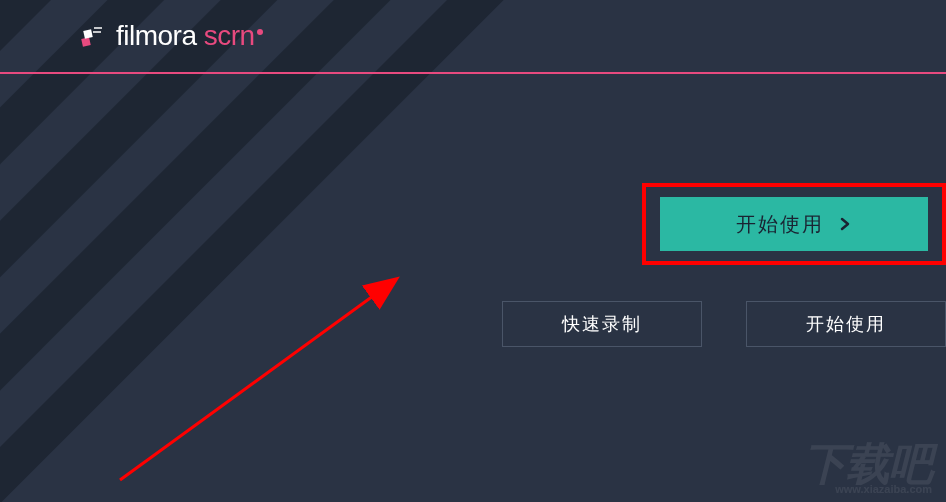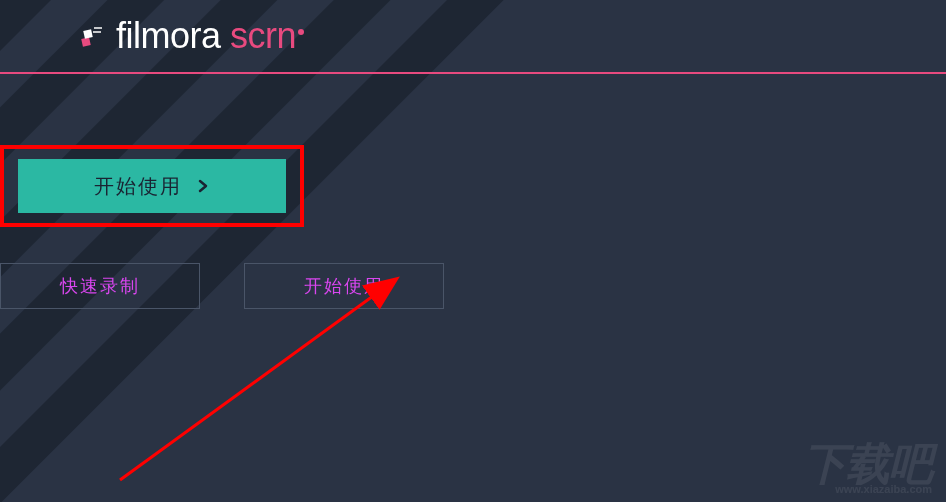--- a/index.html
+++ b/index.html
@@ -62,21 +62,21 @@
       gap: 12px;
     }
     
     .logo-icon {
       width: 24px;
       height: 24px;
       position: relative;
     }
     
     .logo-text {
-      font-size: 36px;
+      font-size: 28px;
       font-weight: 500;
       letter-spacing: -0.5px;
     }
     
     .logo-text-primary {
       color: #ffffff;
     }
     
     .logo-text-accent {
       color: #e84a7f;
@@ -91,22 +91,22 @@
       margin-left: 2px;
       vertical-align: super;
     }
     
     
     .main-content {
       position: relative;
       z-index: 2;
       display: flex;
       flex-direction: column;
-      align-items: flex-start;
-      padding-top: 71px;
+      align-items: flex-end;
+      padding-top: 109px;
     }
     
     .highlight-box {
       border: 4px solid #ff0000;
       padding: 10px 14px;
       margin-bottom: 36px;
     }
     
     .primary-button {
       background: #2bb8a3;
@@ -130,21 +130,21 @@
     }
     
     .secondary-buttons {
       display: flex;
       gap: 44px;
     }
     
     .secondary-button {
       background: transparent;
       border: 1px solid #4a5568;
-      color: #d946ef;
+      color: #ffffff;
       width: 200px;
       height: 46px;
       font-size: 18px;
       font-family: inherit;
       cursor: pointer;
       letter-spacing: 2px;
     }
     
     
     .annotation-arrow {

